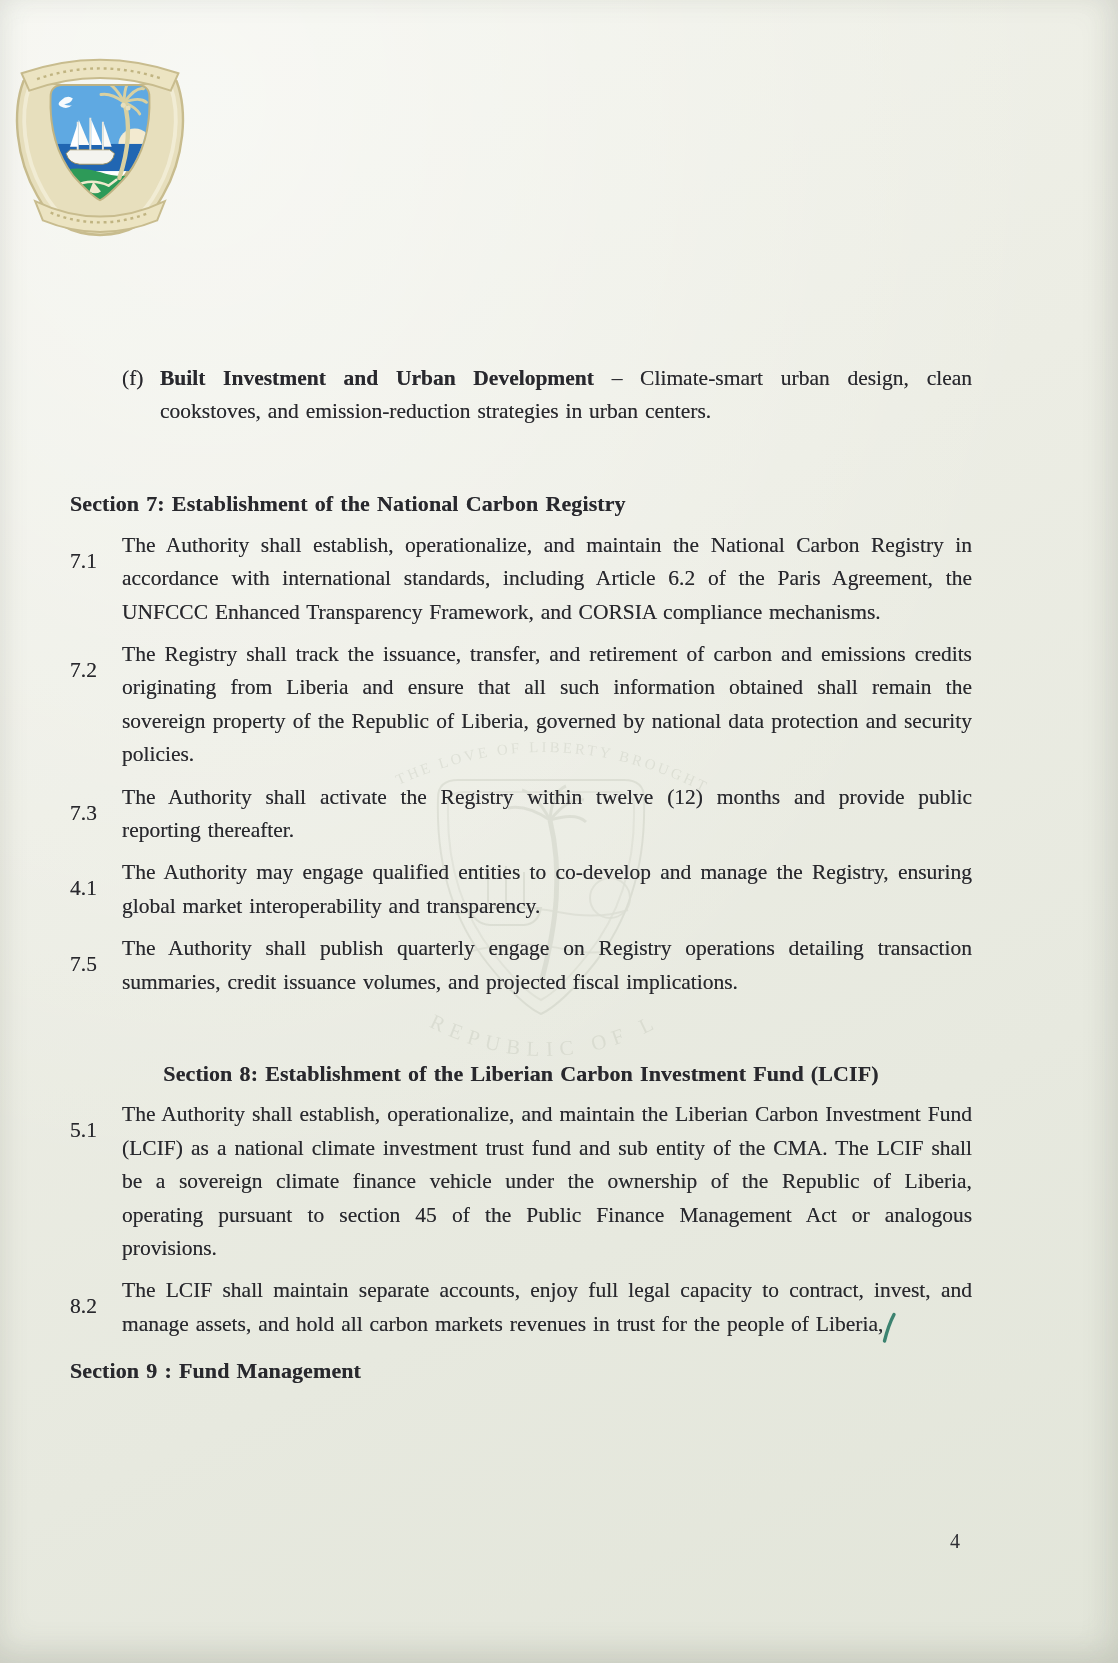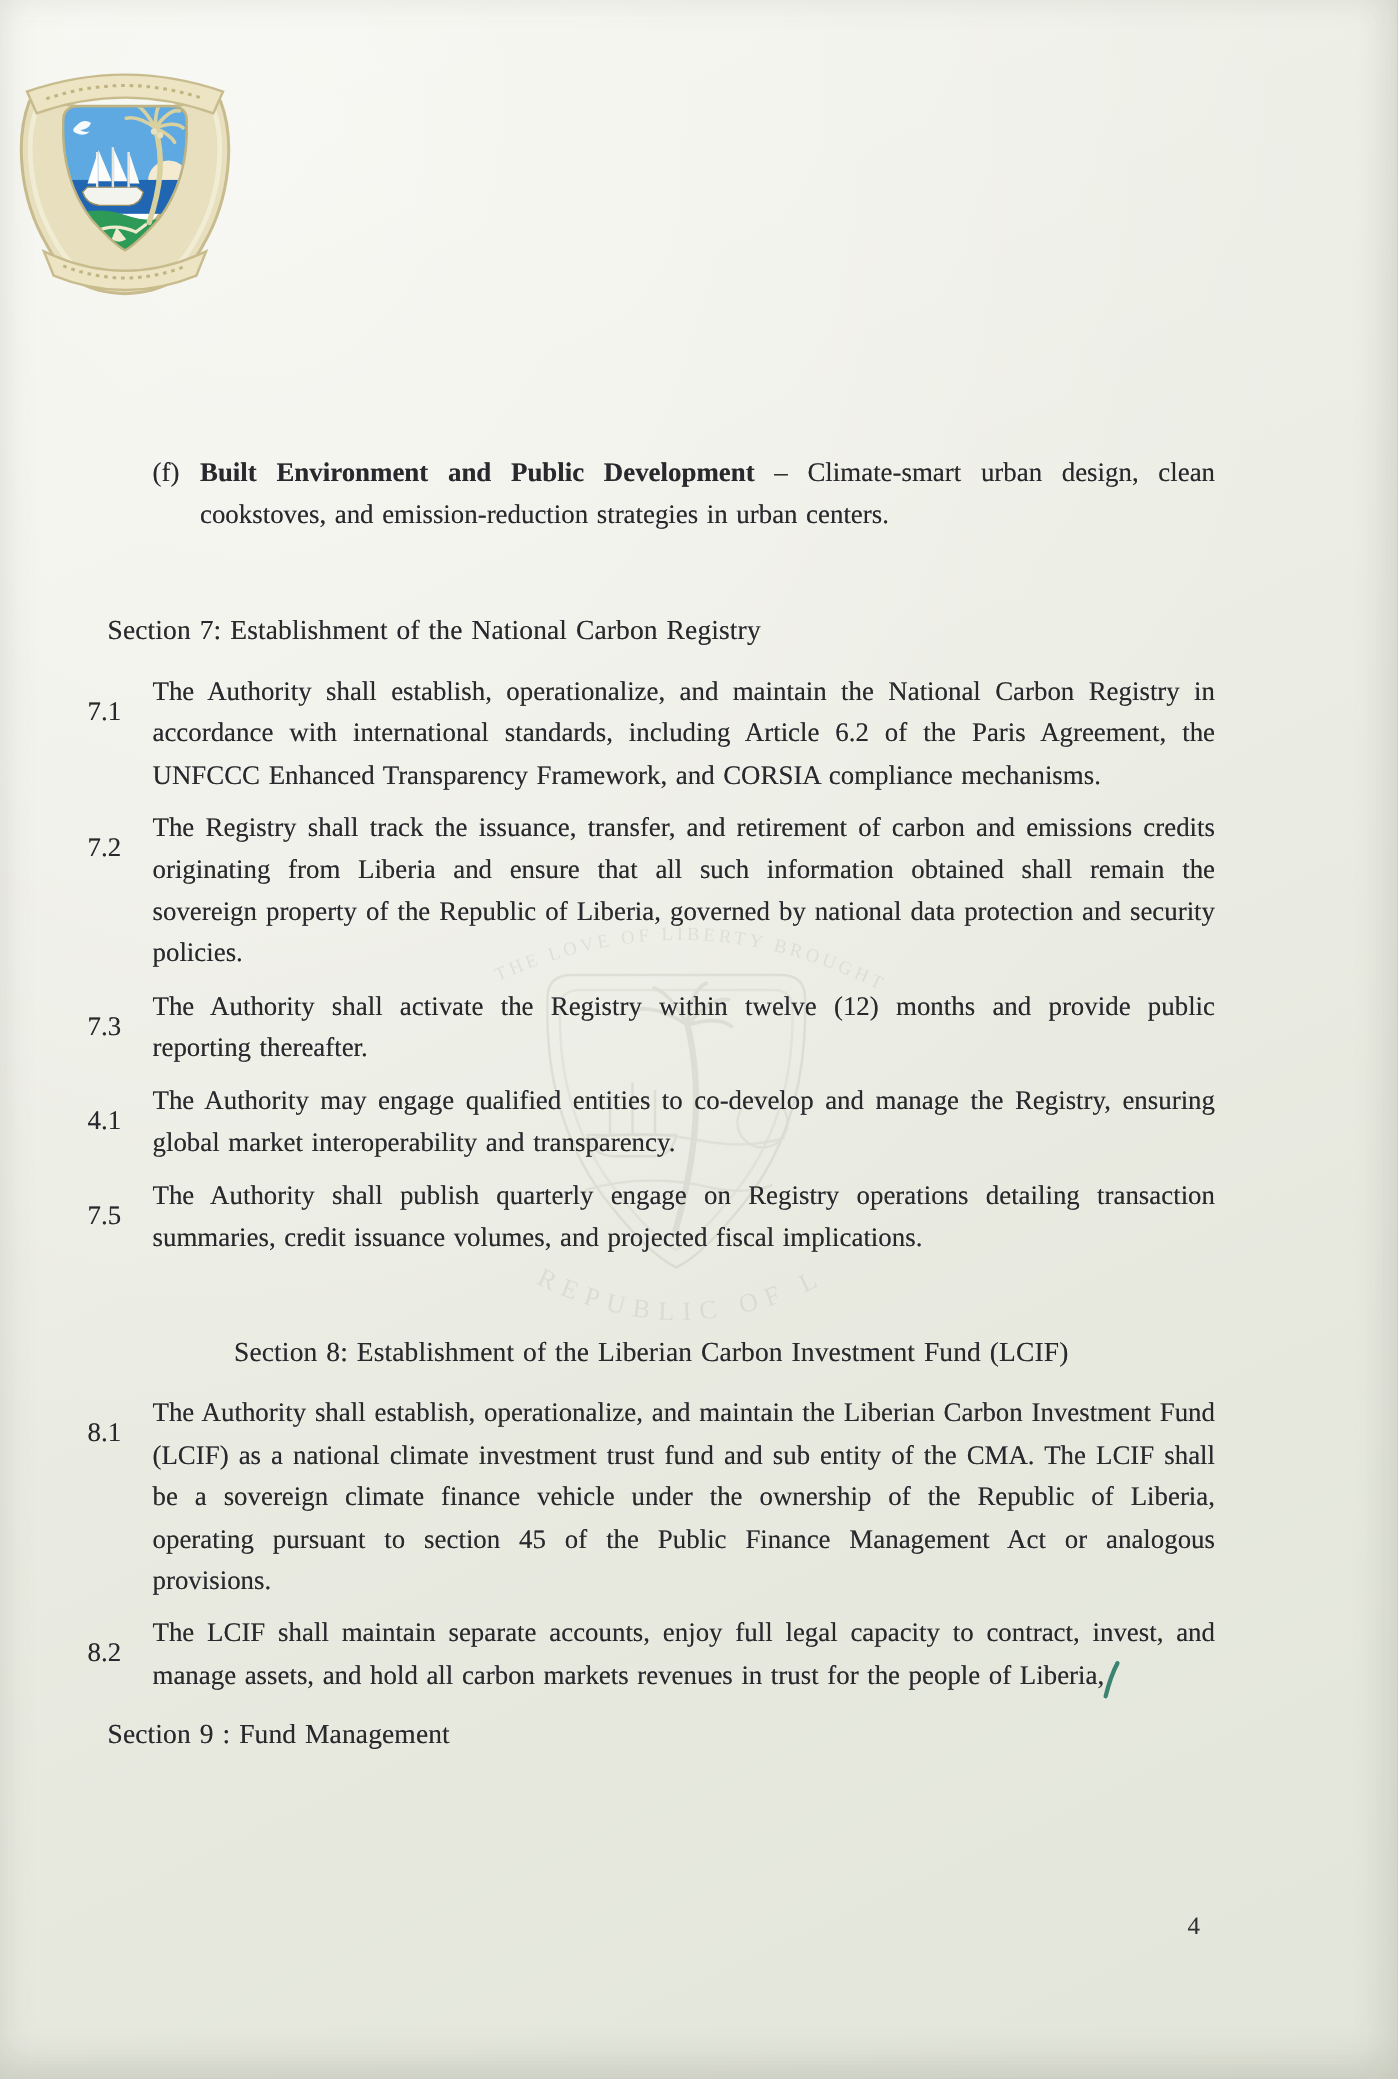--- a/index.html
+++ b/index.html
@@ -18,21 +18,21 @@
     content:"";position:absolute;inset:0;pointer-events:none;
     box-shadow:inset 0 -14px 30px rgba(90,95,80,.14), inset -12px 0 30px rgba(90,95,80,.07);
   }
   .seal{position:absolute;left:8px;top:38px;width:184px;height:208px;}
   .watermark{position:absolute;left:318px;top:702px;width:452px;height:398px;opacity:.13;pointer-events:none;}
   .content{position:absolute;left:70px;top:340px;width:902px;font-size:21.5px;line-height:33.4px;}
   .content .txt{text-shadow:0 0 .5px rgba(40,40,48,.55);}
   .item-f{position:relative;padding-left:90px;text-align:justify;}
   .item-f .flabel{position:absolute;left:52px;top:0;}
   .bold{font-weight:700;}
-  .sec-heading{font-size:22px;font-weight:400;margin:16px;line-height:33.4px;letter-spacing:.1px;
+  .sec-heading{font-size:22px;font-weight:700;margin:0;line-height:33.4px;letter-spacing:.1px;
     text-shadow:0 0 .5px rgba(30,30,38,.6);}
   .h-sec7{margin-top:59px;}
   .h-sec8{margin-top:58px;text-align:center;}
   .h-sec9{margin-top:5px;}
   .clause{position:relative;padding-left:52px;text-align:justify;margin:0 0 9px 0;}
   .first-clause{margin-top:8px;}
   .clause .cnum{position:absolute;left:0;top:16px;}
   .ink-mark{display:inline-block;width:16px;height:34px;vertical-align:-14px;margin-left:-2px;}
   .page-number{position:absolute;left:950px;top:1530px;font-size:20px;color:#2e2e33;}
   .word-sp{word-spacing:1.5px;}
@@ -128,21 +128,21 @@
       <textPath href="#wmArcTop" startOffset="6%">THE LOVE OF LIBERTY BROUGHT US HERE</textPath>
     </text>
     <text font-family="Liberation Serif, DejaVu Serif, serif" font-size="21" letter-spacing="7" fill="#79816b">
       <textPath href="#wmArcBottom" startOffset="2%">REPUBLIC OF LIBERIA</textPath>
     </text>
   </svg>
 
   <div class="content word-sp">
 
     <p class="item-f txt">
-      <span class="flabel">(f)</span><span class="bold">Built Environment and Public Development</span><span> </span><span>– Climate-smart urban design, clean cookstoves, and emission-reduction strategies in urban centers.</span>
+      <span class="flabel">(f)</span><span class="bold">Built Investment and Urban Development</span><span> </span><span>– Climate-smart urban design, clean cookstoves, and emission-reduction strategies in urban centers.</span>
     </p>
 
     <h2 class="sec-heading h-sec7 txt">Section 7: Establishment of the National Carbon Registry</h2>
 
     <div class="clause first-clause txt">
       <span class="cnum">7.1</span>
       <span>The Authority shall establish, operationalize, and maintain the National Carbon Registry in accordance with international standards, including Article 6.2 of the Paris Agreement, the UNFCCC Enhanced Transparency Framework, and CORSIA compliance mechanisms.</span>
     </div>
     <div class="clause txt">
       <span class="cnum">7.2</span>
@@ -157,21 +157,21 @@
       <span>The Authority may engage qualified entities to co-develop and manage the Registry, ensuring global market interoperability and transparency.</span>
     </div>
     <div class="clause txt">
       <span class="cnum">7.5</span>
       <span>The Authority shall publish quarterly engage on Registry operations detailing transaction summaries, credit issuance volumes, and projected fiscal implications.</span>
     </div>
 
     <h2 class="sec-heading h-sec8 txt">Section 8: Establishment of the Liberian Carbon Investment Fund (LCIF)</h2>
 
     <div class="clause first-clause txt">
-      <span class="cnum">8.1</span>
+      <span class="cnum">5.1</span>
       <span>The Authority shall establish, operationalize, and maintain the Liberian Carbon Investment Fund (LCIF) as a national climate investment trust fund and sub entity of the CMA. The LCIF shall be a sovereign climate finance vehicle under the ownership of the Republic of Liberia, operating pursuant to section 45 of the Public Finance Management Act or analogous provisions.</span>
     </div>
     <div class="clause txt">
       <span class="cnum">8.2</span>
       <span>The LCIF shall maintain separate accounts, enjoy full legal capacity to contract, invest, and manage assets, and hold all carbon markets revenues in trust for the people of Liberia,</span><span class="ink-mark"><svg viewBox="0 0 16 34" width="16" height="34">
             <path d="M3.5 30 C5.5 22, 9.5 10, 13 3.5" stroke="#2e7a66" stroke-width="3.4" fill="none" stroke-linecap="round" opacity=".92"></path>
           </svg></span>
     </div>
 
     <h2 class="sec-heading h-sec9 txt">Section 9 : Fund Management</h2>

